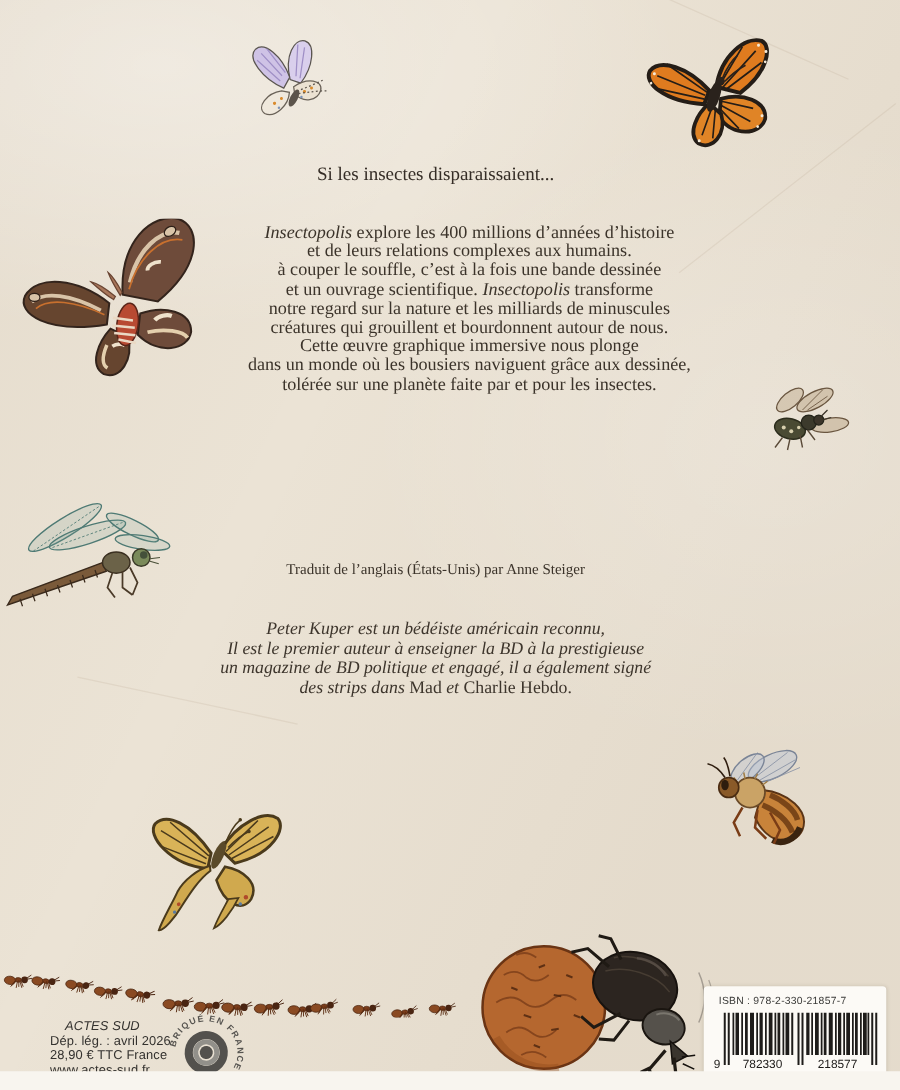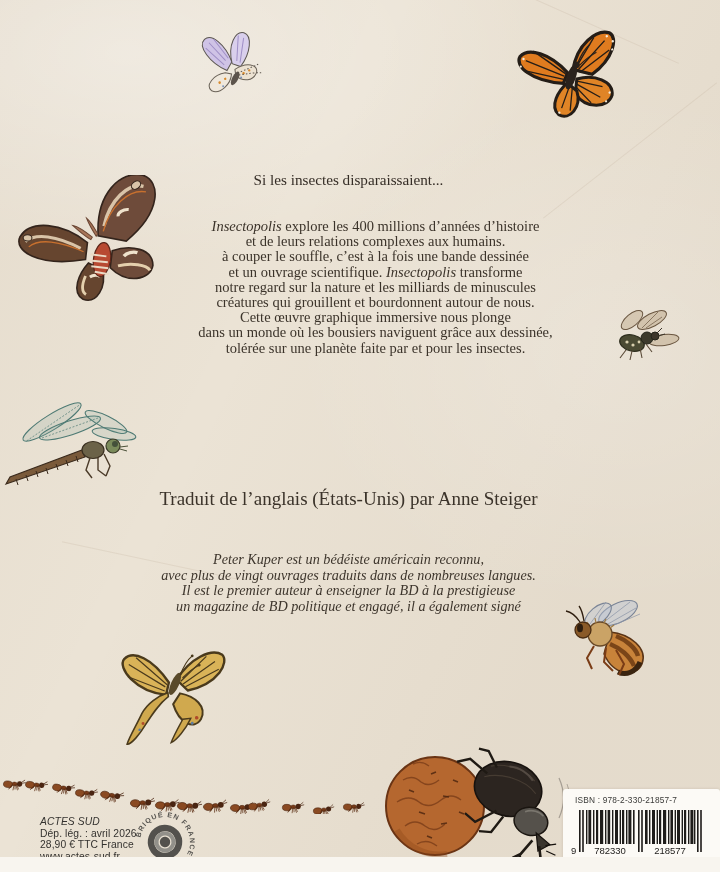--- a/index.html
+++ b/index.html
@@ -7,31 +7,31 @@
     position:relative;width:720px;height:872px;margin:0 auto;overflow:hidden;
     background:
       radial-gradient(ellipse 700px 360px at 18% 6%, rgba(255,255,255,.35), transparent 60%),
       radial-gradient(ellipse 500px 400px at 85% 40%, rgba(255,255,255,.18), transparent 65%),
       linear-gradient(115deg, rgba(125,95,60,.05), transparent 35%, rgba(125,95,60,.06) 75%),
       #ebe3d5;
     font-family:"Liberation Serif", serif;color:#3b332a;
   }
   .scratch{position:absolute;background:rgba(140,110,80,.10);pointer-events:none;}
   .bottom-band{position:absolute;left:0;top:857px;width:720px;height:15px;background:#f8f5ef;}
-  .ctext{position:absolute;left:0;width:697px;text-align:center;margin-top:40px;}
+  .ctext{position:absolute;left:0;width:697px;text-align:center;}
   .intro{top:130px;font-size:15.2px;line-height:19px;color:#352d26;}
   .synopsis{top:179px;font-size:14.5px;line-height:15.2px;padding-left:27px;}
-  .translator{top:448px;font-size:19px;}
-  .bio{top:512px;font-size:14.2px;line-height:15.5px;font-style:italic;color:#3d352c;text-align:center;}
+  .translator{top:448px;font-size:12px;}
+  .bio{top:496px;font-size:14.2px;line-height:15.5px;font-style:italic;color:#3d352c;text-align:center;}
   .it{font-style:italic;}
   .rm{font-style:normal;}
   .imprint{position:absolute;left:40px;top:816px;font-family:"Liberation Sans", sans-serif;
     font-size:10.3px;line-height:11.6px;color:#34322f;letter-spacing:.1px;}
-  .imprint .pub{font-style:italic;}
-  .barcode-panel{position:absolute;left:563px;top:789px;width:157px;height:73px;
+  .imprint .pub{font-style:italic;margin-left:12px;}
+  .barcode-panel{position:absolute;left:563px;top:789px;width:146px;height:73px;
     background:#fcfaf6;border-radius:3px;box-shadow:0 0 3px rgba(60,45,25,.15);}
   .isbn{position:absolute;left:12px;top:6px;font-family:"Liberation Sans", sans-serif;
     font-size:8.3px;color:#3a3a38;letter-spacing:.2px;}
   .bars{position:absolute;left:6px;top:21px;}
   svg.illus{position:absolute;pointer-events:none;}
 </style>
 </head>
 <body>
 
 <div class="page">
@@ -250,23 +250,23 @@
     <div>créatures qui grouillent et bourdonnent autour de nous.</div>
     <div>Cette œuvre graphique immersive nous plonge</div>
     <div>dans un monde où les bousiers naviguent grâce aux dessinée,</div>
     <div>tolérée sur une planète faite par et pour les insectes.</div>
   </div>
 
   <div class="ctext translator">Traduit de l’anglais (États-Unis) par Anne Steiger</div>
 
   <div class="ctext bio">
     <div>Peter Kuper est un bédéiste américain reconnu,</div>
-    <div>avec plus de vingt ouvrages traduits dans de nombreuses langues.</div>
     <div>Il est le premier auteur à enseigner la BD à la prestigieuse</div>
     <div>un magazine de BD politique et engagé, il a également signé</div>
+    <div><span>des strips dans </span><span class="rm">Mad</span><span> et </span><span class="rm">Charlie Hebdo.</span></div>
   </div>
 
   <div class="imprint">
     <div class="pub">ACTES SUD</div>
     <div>Dép. lég. : avril 2026</div>
     <div>28,90 € TTC France</div>
     <div>www.actes-sud.fr</div>
   </div>
 
   <div class="barcode-panel">

